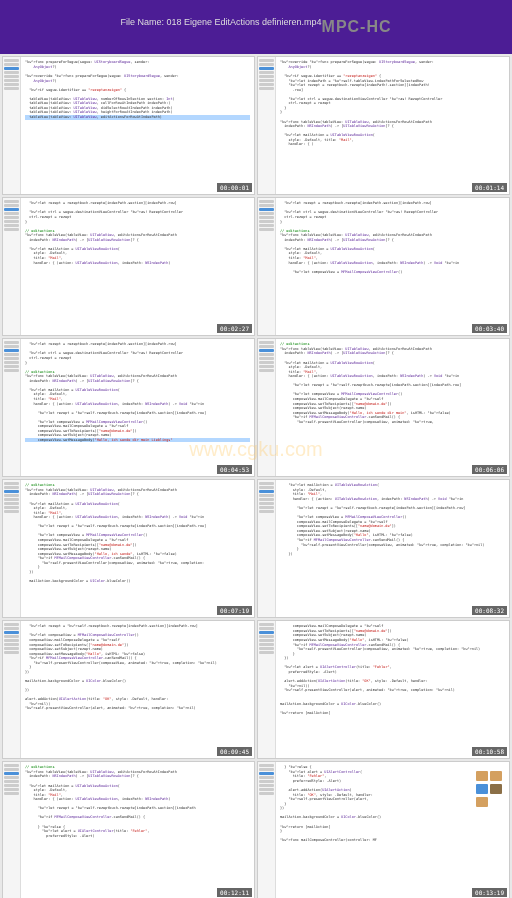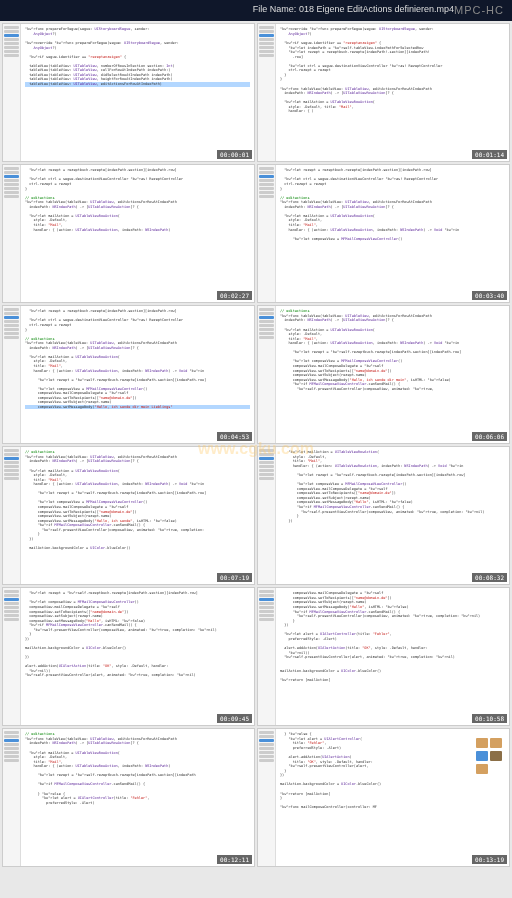--- a/index.html
+++ b/index.html
@@ -1,32 +1,32 @@
 <!DOCTYPE html>
 <html><head>
 <meta charset="utf-8">
 <style>
 *{margin:0;padding:0;box-sizing:border-box}
 body{width:512px;height:898px;background:#e8e8e8;font-family:Arial,sans-serif;position:relative;overflow:hidden}
-.header{background:#0f172a;color:#ddd;padding:3px 8px;font-size:9px;line-height:1.4;display:flex;justify-content:flex-end;align-items:flex-start}
+.header{background:#4c1d95;color:#ddd;padding:16px 8px;font-size:9px;line-height:1.4;display:flex;justify-content:center;align-items:flex-start}
 .header-info{display:flex;flex-direction:column}
-.header-logo{font-size:11px;font-weight:normal;color:#888;letter-spacing:1px}
+.header-logo{font-size:16px;font-weight:bold;color:#888;letter-spacing:1px}
 .grid{display:grid;grid-template-columns:1fr 1fr;grid-template-rows:repeat(6,1fr);gap:2px;padding:2px;height:calc(100% - 50px)}
 .pane{background:#fff;border:1px solid #ccc;position:relative;overflow:hidden;font-size:4px;display:flex}
 .sidebar{width:18px;background:#f5f5f5;border-right:1px solid #ddd;display:flex;flex-direction:column;gap:1px;padding:2px 1px}
 .sidebar-item{height:3px;background:#ccc;border-radius:1px}
 .sidebar-item.sel{background:#4a90d9}
 .code-area{flex:1;padding:3px 4px;font-family:monospace;font-size:3.5px;line-height:1.3;color:#333;overflow:hidden;white-space:pre}
 .str{color:#c41a16}
 .typ{color:#5c2699}
 .cmt{color:#008400}
 .hl{background:#b3d7ff;display:inline-block;width:100%}
 .hl-red{background:#f8d0d0}
 .timestamp{position:absolute;bottom:2px;right:2px;background:rgba(0,0,0,0.6);color:#fff;font-size:6px;padding:1px 3px;font-family:monospace}
-.watermark{position:absolute;top:50%;left:50%;transform:translate(-50%,-50%);font-size:16px;font-weight:bold;color:rgba(255,200,100,0.35);pointer-events:none;z-index:100;white-space:nowrap}
+.watermark{position:absolute;top:50%;left:50%;transform:translate(-50%,-50%);font-size:20px;font-weight:normal;color:rgba(255,200,100,0.35);pointer-events:none;z-index:100;white-space:nowrap}
 .thumb{width:12px;height:10px;background:#d4a060;display:inline-block;margin:1px;border-radius:1px}
 .thumb.blue{background:#4a90d9}
 .thumb.brown{background:#8b6f47}
 </style>
 </head>
 <body>
 
 <div class="header">
   <div class="header-info">
     <div><span>File Name:</span> <span>018 Eigene EditActions definieren.mp4</span></div>

